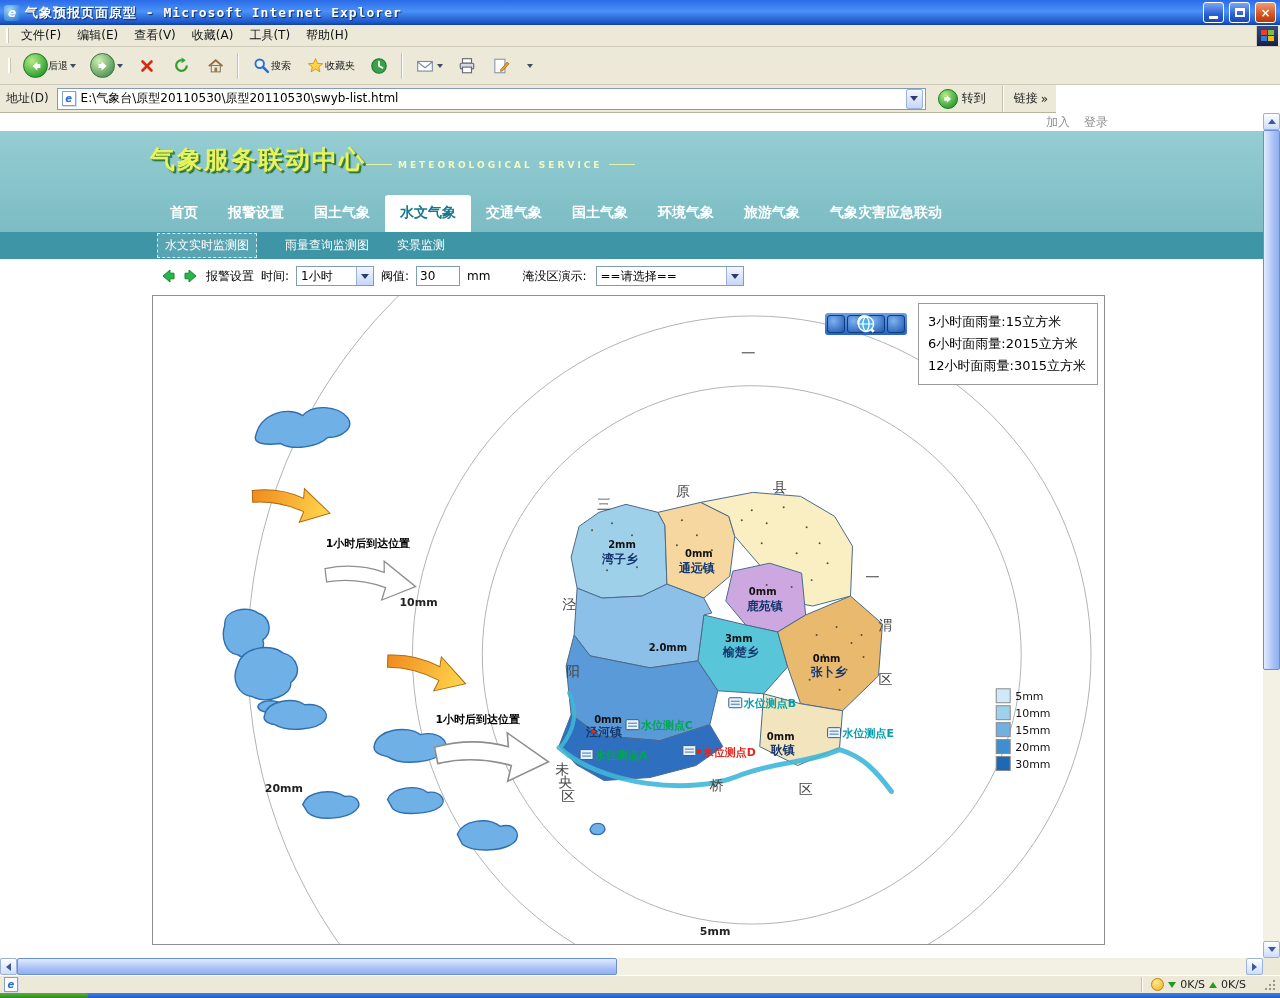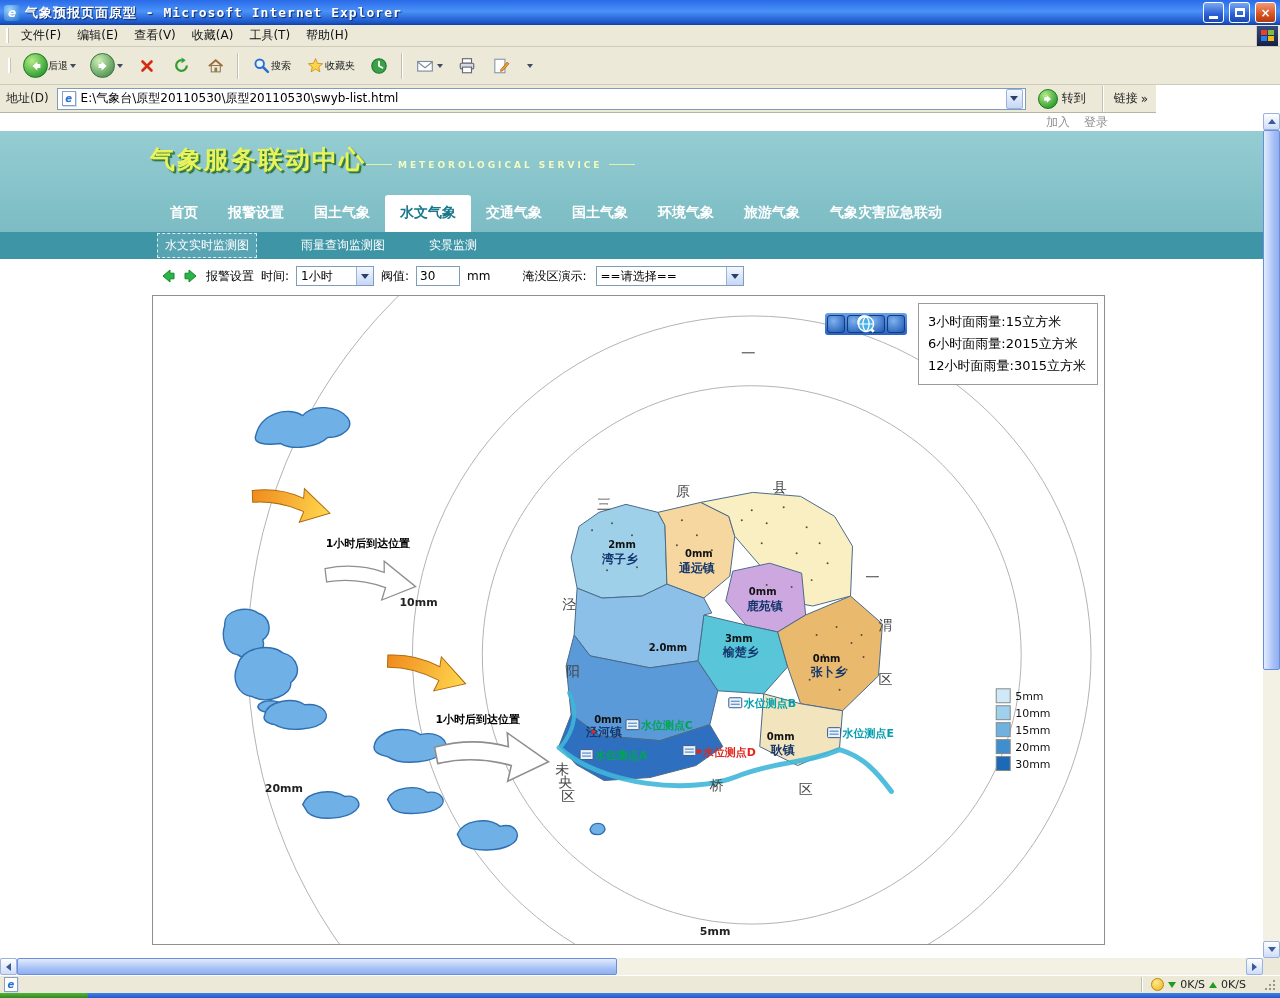--- a/index.html
+++ b/index.html
@@ -38,21 +38,21 @@
     border-bottom:1px solid #cfccbc;display:flex;align-items:center;padding:0 4px;gap:2px}
   .tbtn{display:flex;align-items:center;padding:3px 6px;border-radius:3px;font-size:10px;color:#222;height:32px}
   .circ{width:25px;height:25px;border-radius:50%;border:1px solid #1a7a1a;
     background:radial-gradient(circle at 35% 30%,#b4ec86,#3aa43a 70%,#1f8a1f);display:flex;align-items:center;justify-content:center}
   .circ.dim{filter:saturate(.55) brightness(1.05)}
   .caret{width:0;height:0;border-left:3px solid transparent;border-right:3px solid transparent;border-top:4px solid #404a60;margin-left:2px}
   .sep{width:2px;height:26px;border-left:1px solid #c4c0ac;border-right:1px solid #fff;margin:0 4px}
   .tico{width:20px;height:20px;display:flex;align-items:center;justify-content:center}
 
   
-  .addressbar{position:absolute;left:0;top:85px;width:1156px;height:28px;background:#ece9d8;
+  .addressbar{position:absolute;left:0;top:85px;width:1056px;height:28px;background:#ece9d8;
     border-bottom:1px solid #b8b4a0;display:flex;align-items:center;padding:0 4px;gap:6px}
   .addr-label{font-size:12px;color:#222;padding:0 2px}
   .addr-input{flex:1;height:22px;background:#fff;border:1px solid #7f9db9;display:flex;align-items:center;gap:5px;padding:0 2px 0 4px;font-size:12px;color:#000}
   .addr-input .text{flex:1;white-space:nowrap;overflow:hidden}
   .page-ico{width:14px;height:15px;background:#fff;border:1px solid #8aa0c0;color:#2a6fd0;font-size:10px;font-weight:bold;
     font-style:italic;display:flex;align-items:center;justify-content:center;box-shadow:1px 1px 0 #d0dcf0}
   .dropbtn{width:17px;height:20px;background:linear-gradient(#f4f8fe,#c6d6f6);border:1px solid #9ab2dc;border-radius:2px;
     display:flex;align-items:center;justify-content:center}
   .gobtn{display:flex;align-items:center;gap:4px;font-size:12px;color:#222;padding:2px 6px;border-radius:3px}
   .gocirc{width:20px;height:20px;border-radius:50%;border:1px solid #1a7a1a;
@@ -73,21 +73,21 @@
   .brandcol{display:flex;margin-top:4px}
   .brand-cn{font-size:25px;font-weight:bold;color:#e9f35b;letter-spacing:2px;text-shadow:1px 1px 0 #3f8a46,2px 2px 1px #2a6a34}
   .brand-en{display:flex;align-items:center;gap:6px;margin-top:10px;color:#f2fac2;font-size:9px;letter-spacing:3px;font-weight:bold}
   .brand-en i{display:block;width:26px;height:1px;background:#e4f2a8}
 
   .tabs{position:absolute;left:155px;bottom:0;display:flex;align-items:flex-end}
   .tab{font-size:14px;font-weight:bold;color:#fff;padding:9px 15px 10px;white-space:nowrap;cursor:pointer}
   .tab.active{background:#fff;color:#17788c;border-radius:3px 3px 0 0}
 
   .subnav{position:absolute;left:0;top:119px;width:1263px;height:27px;background:#3e95a6;
-    display:flex;align-items:center;gap:44px;padding-left:157px}
+    display:flex;align-items:center;gap:28px;padding-left:157px}
   .subitem{font-size:12px;color:#fff;cursor:pointer;white-space:nowrap}
   .subitem.sel{border:1px dashed #d8eef2;background:rgba(255,255,255,.14);padding:3px 7px}
 
   .controlsrow{position:absolute;left:0;top:146px;width:1263px;height:34px;background:#fff;
     display:flex;align-items:center;padding-left:160px;font-size:12px;color:#000;gap:7px}
   .garw{width:16px;height:16px}
   .xpselect{height:20px;border:1px solid #7f9db9;background:#fff;display:flex;align-items:center;font-size:12px;padding-left:4px}
   .xpselect .val{flex:1;white-space:nowrap;overflow:hidden}
   .xpselect .btn{width:17px;height:18px;margin-left:4px;background:linear-gradient(#f4f8fe,#c6d6f6);
     border-left:1px solid #9ab2dc;display:flex;align-items:center;justify-content:center}

